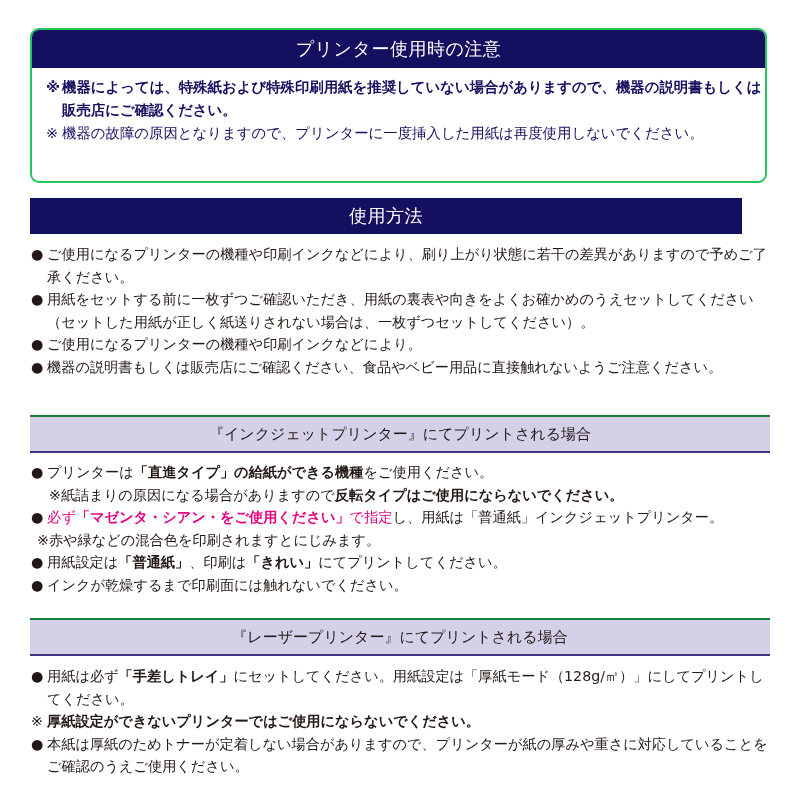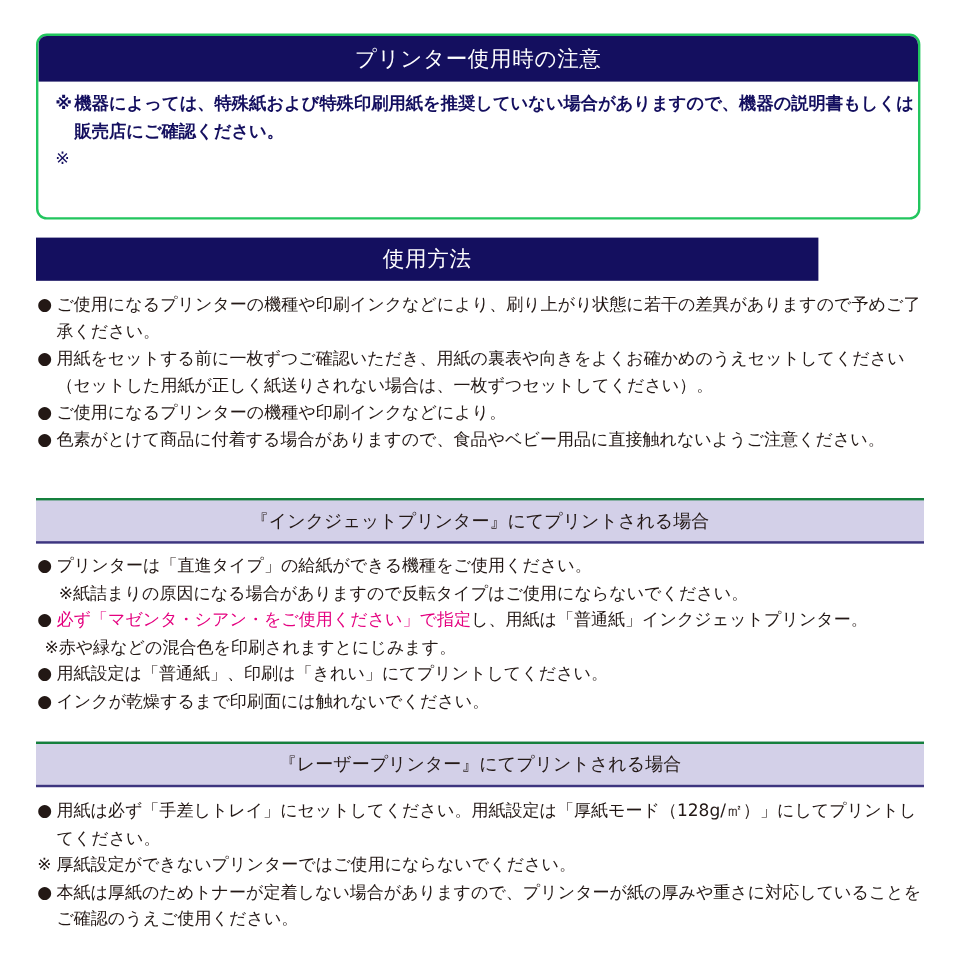--- a/index.html
+++ b/index.html
@@ -17,71 +17,72 @@
       height: 38px; background: #140f5f; color: #fff;
       font-size: 18px; display: flex; align-items: center; justify-content: center;
       letter-spacing: 0.5px;
     }
     .notice-body { padding: 8px 0 0 14px; color: #140f5f; font-size: 14.4px; line-height: 23px; }
     .notice-line { position: relative; padding-left: 16px; }
     .notice-line .mark { position: absolute; left: 0; top: 0; }
     .notice-line.bold { font-weight: bold; }
 
     .section-dark {
-      position: absolute; left: 30px; width: 652px; height: 36px;
+      position: absolute; left: 30px; width: 712px; height: 36px;
       background: #140f5f; color: #fff; font-size: 18px;
       display: flex; align-items: center; justify-content: center; letter-spacing: 0.5px;
     }
     .section-light {
       position: absolute; left: 30px; width: 740px; height: 38px;
       background: #d3d0e8; border-top: 2px solid #15803d; border-bottom: 2px solid #3d357f;
       box-sizing: border-box; color: #231815; font-size: 15px;
       display: flex; align-items: center; justify-content: center;
     }
     .list { position: absolute; left: 31px; width: 740px; font-size: 14.2px; line-height: 22.5px; color: #231815; }
     .item { position: relative; padding-left: 16px; }
     .item .bullet { position: absolute; left: 0; top: 0; }
     .sub { padding-left: 18px; }
     .sub-flush { padding-left: 6px; }
-    b { font-weight: normal; }
+    b { font-weight: bold; }
     .magenta { color: #e4007f; }
   </style>
 </head>
 <body>
 
 <div class="notice-card">
   <div class="notice-header">プリンター使用時の注意</div>
   <div class="notice-body">
     <div class="notice-line bold">
       <span class="mark">※</span>
       <span>機器によっては、特殊紙および特殊印刷用紙を推奨していない場合がありますので、機器の説明書もしくは販売店にご確認ください。</span>
     </div>
     <div class="notice-line">
       <span class="mark">※</span>
+      <span>機器の故障の原因となりますので、プリンターに一度挿入した用紙は再度使用しないでください。</span>
     </div>
   </div>
 </div>
 
 <div class="section-dark" style="top:198px;">使用方法</div>
 <div class="list" style="top:243px;">
   <div class="item">
     <span class="bullet">●</span>
     <span>ご使用になるプリンターの機種や印刷インクなどにより、刷り上がり状態に若干の差異がありますので予めご了承ください。</span>
   </div>
   <div class="item">
     <span class="bullet">●</span>
     <span>用紙をセットする前に一枚ずつご確認いただき、用紙の裏表や向きをよくお確かめのうえセットしてください（セットした用紙が正しく紙送りされない場合は、一枚ずつセットしてください）。</span>
   </div>
   <div class="item">
     <span class="bullet">●</span>
     <span>ご使用になるプリンターの機種や印刷インクなどにより。</span>
   </div>
   <div class="item">
     <span class="bullet">●</span>
-    <span>色素がとけて商品に付着する場合がありますので、食品やベビー用品に直接触れないようご注意ください。</span>
+    <span>機器の説明書もしくは販売店にご確認ください、食品やベビー用品に直接触れないようご注意ください。</span>
   </div>
 </div>
 
 <div class="section-light" style="top:415px;">『インクジェットプリンター』にてプリントされる場合</div>
 <div class="list" style="top:461px;">
   <div class="item">
     <span class="bullet">●</span>
     <span>プリンターは</span><b>「直進タイプ」の給紙ができる機種</b><span>をご使用ください。</span>
   </div>
   <div class="sub">

